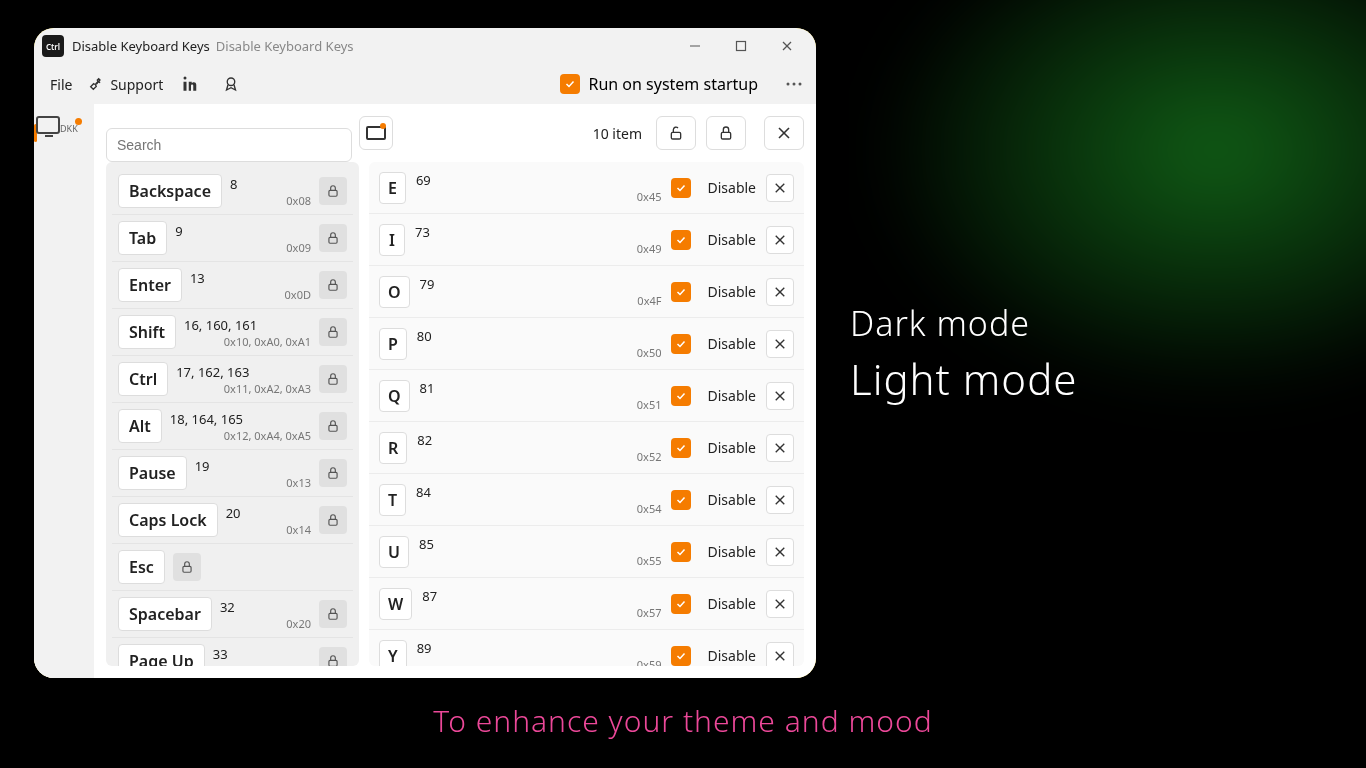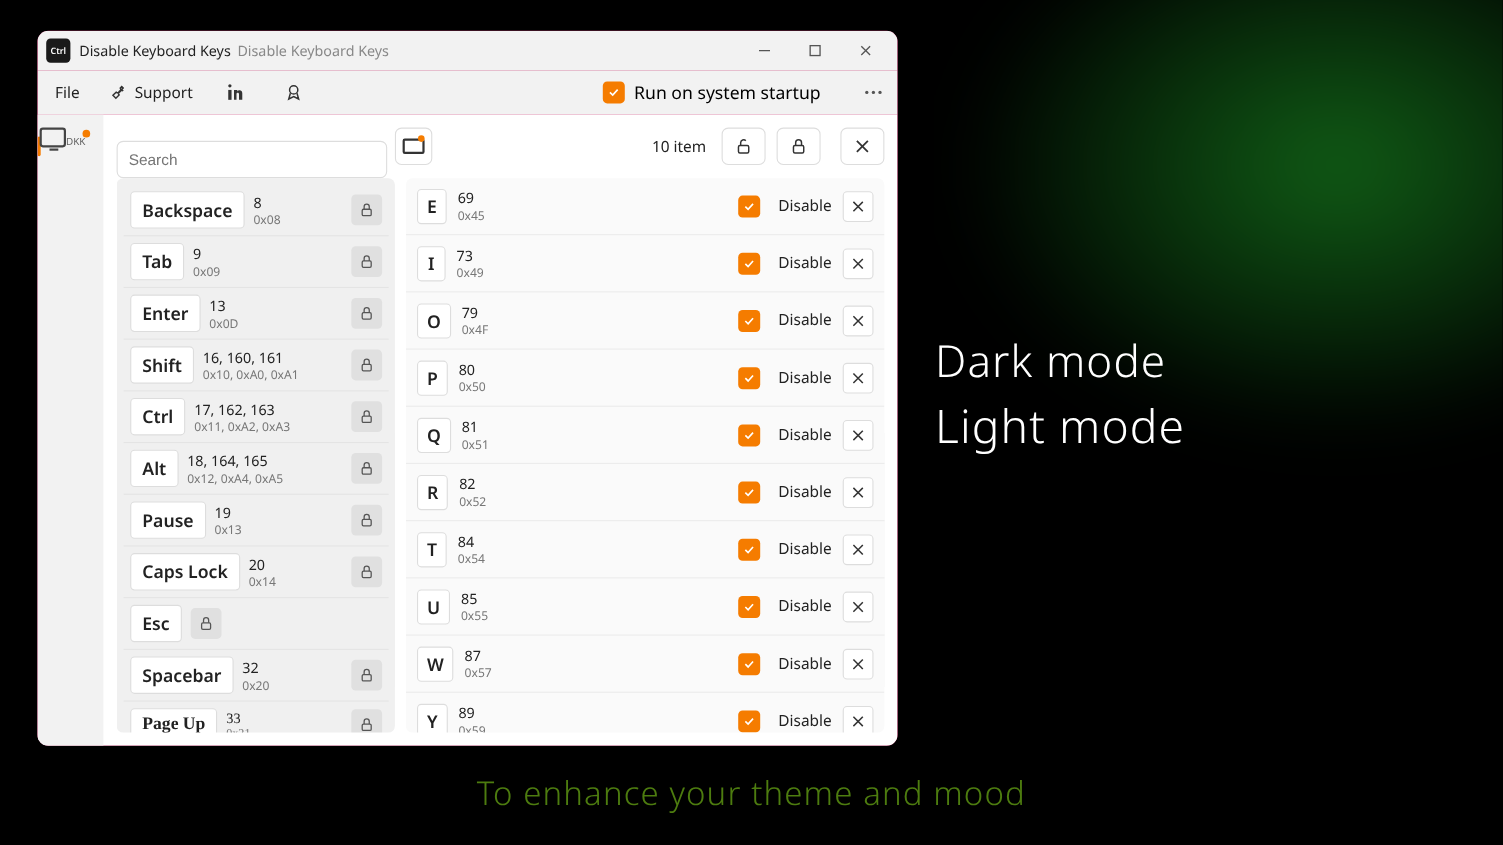--- a/index.html
+++ b/index.html
@@ -14,22 +14,22 @@
   position: absolute;
   right: -200px; top: -100px;
   width: 700px; height: 500px;
   background: radial-gradient(ellipse at center, rgba(30,170,40,0.55) 0%, rgba(30,170,40,0.28) 35%, rgba(0,0,0,0) 70%);
   filter: blur(30px);
 }
 .window {
   position: absolute;
   left: 34px; top: 28px;
   width: 782px; height: 650px;
-  background: #be185d;
-  border-radius: 10px;
+  background: #fde047;
+  border-radius: 20px;
   box-shadow: 0 8px 30px rgba(0,0,0,0.4);
   display: flex; flex-direction: column;
   overflow: hidden;
 }
 .titlebar {
   height: 36px;
   display: flex; align-items: center;
   padding: 0 6px 0 8px;
   background: #f2f2f2;
 }
@@ -48,21 +48,21 @@
 .win-btn {
   width: 46px; height: 32px;
   display: flex; align-items: center; justify-content: center;
   color: #555; font-size: 11px;
 }
 .toolbar {
   height: 40px;
   display: flex; align-items: center;
   padding: 0 10px 0 16px;
   background: #f2f2f2;
-  gap: 28px;
+  gap: 16px;
 }
 .toolbar .item { font-size: 14px; color: #222; display: flex; align-items: center; gap: 6px; }
 .toolbar .spacer { flex: 1; }
 .toolbar .icon-btn { width: 24px; height: 24px; display: flex; align-items: center; justify-content: center; }
 .checkbox-orange {
   width: 20px; height: 20px;
   background: #f57c00;
   border-radius: 4px;
   display: flex; align-items: center; justify-content: center;
 }
@@ -136,30 +136,30 @@
   padding: 6px;
   position: relative;
 }
 .left-pane::-webkit-scrollbar { width: 6px; }
 .left-pane::-webkit-scrollbar-thumb { background: #bbb; border-radius: 3px; }
 .key-row-left {
   display: flex; align-items: center;
   padding: 6px 6px; gap: 8px;
   border-bottom: 1px solid #e4e4e4;
 }
-.key-row-left:last-child { border-bottom: none; font-family: Liberation Serif, serif; }
+.key-row-left:last-child { border-bottom: none; }
 .key-pill {
   background: #fff; border: 1px solid #ddd; border-radius: 4px;
   padding: 5px 10px;
   font-size: 16px; font-weight: 600; color: #222;
   min-width: 36px; text-align: center;
 }
 .key-meta { flex: 1; display: flex; flex-direction: column; }
 .key-meta .code { font-size: 13px; color: #222; }
-.key-meta .hex { font-size: 11px; color: #777; }
+.key-meta .hex { font-size: 11px; color: #777; text-align: right; }
 .lock-box {
   width: 28px; height: 28px;
   background: #e0e0e0; border-radius: 4px;
   display: flex; align-items: center; justify-content: center;
 }
 
 .right-pane {
   flex: 1;
   background: #fafafa;
   border-radius: 6px;
@@ -182,27 +182,27 @@
   border: 1px solid #ddd; border-radius: 4px;
   display: flex; align-items: center; justify-content: center;
   background: #fff;
 }
 
 .promo {
   position: absolute;
   left: 850px; top: 300px;
   color: #fff;
 }
-.promo .dark { font-size: 40px; font-weight: 300; letter-spacing: 1px; }
+.promo .dark { font-size: 34px; font-weight: 300; letter-spacing: 1px; }
 .promo .light { font-size: 42px; font-weight: 300; letter-spacing: 1px; margin-top: 4px; }
 .tagline {
   position: absolute;
   left: 0; right: 0; top: 700px;
   text-align: center;
-  color: #4d7c0f;
+  color: #ec4899;
   font-size: 30px; font-weight: 300; letter-spacing: 1px;
 }
 </style>
 </head>
 <body>
 
 <div class="green-glow"></div>
 
 <div class="window">
   <div class="titlebar">

